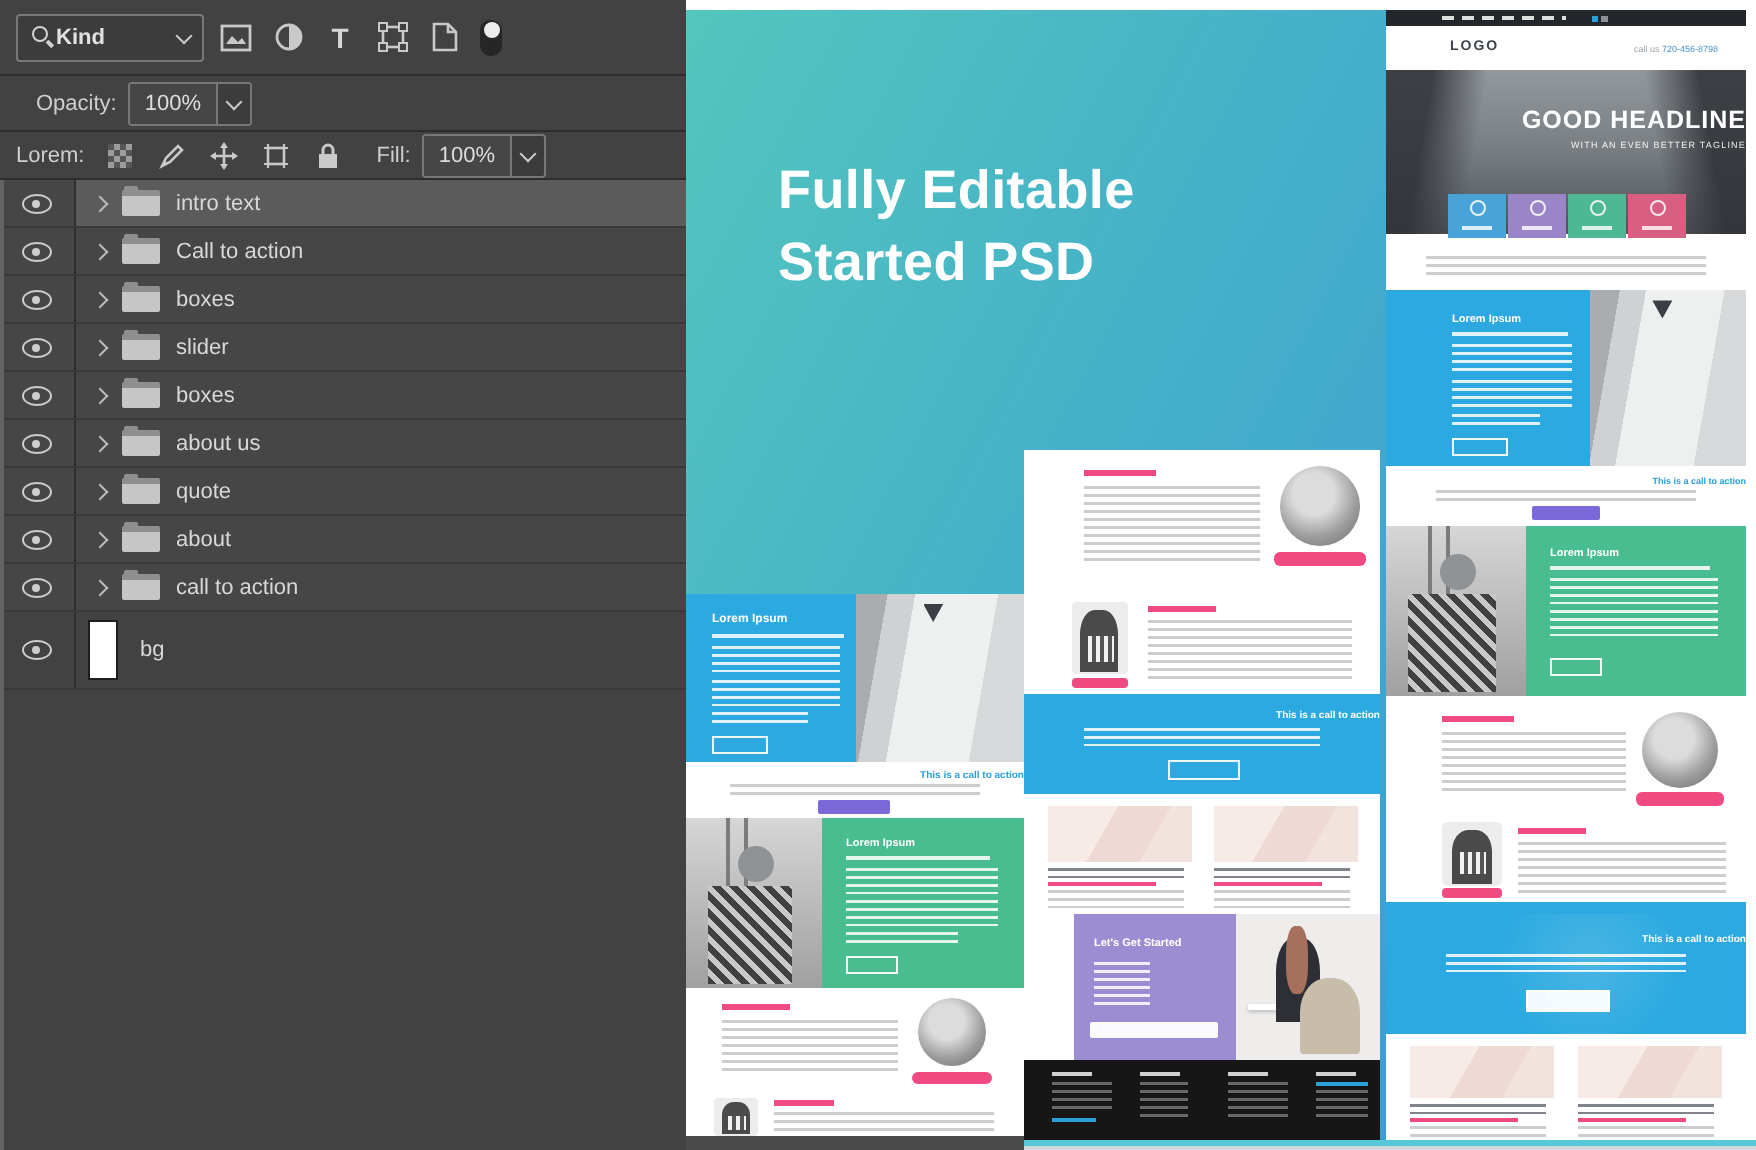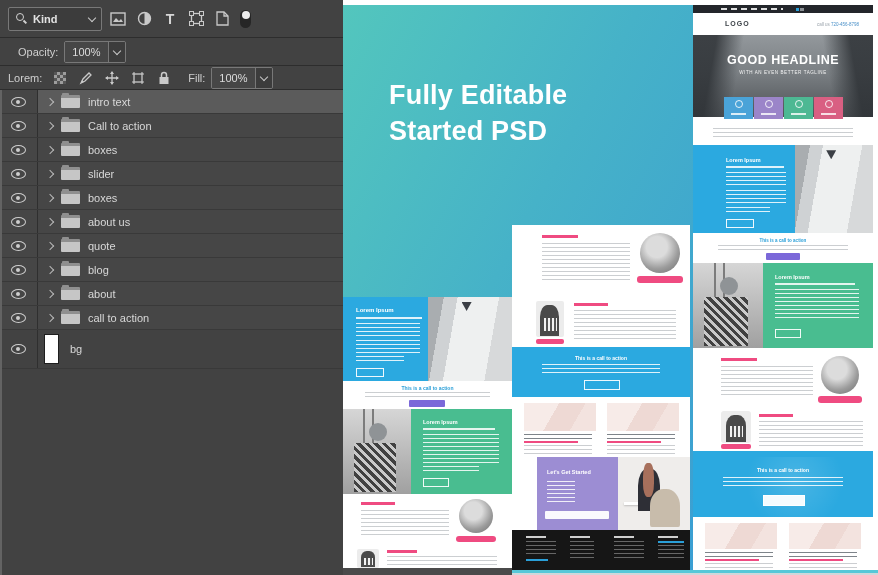--- a/index.html
+++ b/index.html
@@ -8,21 +8,21 @@
   .a{position:absolute}
 
   
   .panel{position:absolute;left:0;top:0;width:343px;height:575px;background:#424242}
   .trow{display:flex;align-items:center;border-bottom:1px solid #2d2d2d;box-sizing:border-box}
   .row1{height:38px;padding:0 8px}
   .row2{height:28px;padding:0 8px}
   .row3{height:24px;padding:0 8px}
   .ctrl{display:flex;align-items:center;background:#3c3c3c;border:1px solid #787878;
         border-radius:2px;color:#dcdcdc;font-size:11px;box-sizing:border-box}
-  .kindbox{width:94px;height:24px;padding:0 6px;gap:5px}
+  .kindbox{width:94px;height:24px;padding:0 6px;}
   .kindbox .lbl{flex:1;font-weight:bold;color:#e2e2e2}
   .blendbox{width:134px;height:20px;padding:0 6px;gap:5px}
   .blendbox .lbl{flex:1}
   .plabel{font-size:11px;color:#cfcfcf;margin:0 6px 0 10px}
   .valbox{display:flex;align-items:stretch;height:20px;border:1px solid #787878;border-radius:2px;overflow:hidden}
   .valbox .vtext{display:flex;align-items:center;padding:0 7px;font-size:11px;color:#dcdcdc;
                  background:#464646;border-right:1px solid #787878}
   .valbox .varrow{display:flex;align-items:center;justify-content:center;width:16px;background:#3c3c3c}
   .dd{width:5px;height:5px;border-right:1.4px solid #c9c9c9;border-bottom:1.4px solid #c9c9c9;
       transform:rotate(45deg);margin-top:-2px;flex:none}
@@ -90,21 +90,21 @@
                   background:#4a4a4a;border-radius:40% 40% 0 0}
   .ph-acc::after{content:"";position:absolute;left:30%;top:48%;width:44%;height:34%;
                  background:repeating-linear-gradient(90deg,#f2f2f2 0 2px,#555 2px 4px)}
   .ph-woman{position:relative;background:#efedeb}
   .heroph{position:relative;background:linear-gradient(180deg,#93989c 0,#7b8084 45%,#4e5256 100%)}
   .heroph::before{content:"";position:absolute;left:0;top:0;width:30%;height:100%;
                   background:linear-gradient(100deg,rgba(45,49,53,.85) 0 35%,transparent 75%)}
   .heroph::after{content:"";position:absolute;right:0;top:0;width:30%;height:100%;
                  background:linear-gradient(-100deg,rgba(45,49,53,.85) 0 35%,transparent 75%)}
   .blogimg{background:linear-gradient(120deg,#f7ebe8 0 40%,#eed9d4 40% 70%,#f3e3df 70%)}
-  .ctr{left:0;right:0;text-align:center}
+  .ctr{left:0;right:0;text-align:right}
 </style>
 </head>
 <body>
 
 <div id="app">
 
   <div class="panel">
 
     <div class="trow row1">
       <div class="ctrl kindbox">
@@ -253,30 +253,20 @@
           </span>
       </div>
       <div class="lrow">
         <span class="eyecell">
             <span class="eye"></span>
           </span>
         <span class="rowbody">
             <span class="chev"></span>
             <span class="folder"></span>
             <span class="lname">quote</span>
-          </span>
-      </div>
-      <div class="lrow">
-        <span class="eyecell">
-            <span class="eye"></span>
-          </span>
-        <span class="rowbody">
-            <span class="chev"></span>
-            <span class="folder"></span>
-            <span class="lname">blog</span>
           </span>
       </div>
       <div class="lrow">
         <span class="eyecell">
             <span class="eye"></span>
           </span>
         <span class="rowbody">
             <span class="chev"></span>
             <span class="folder"></span>
             <span class="lname">about</span>

